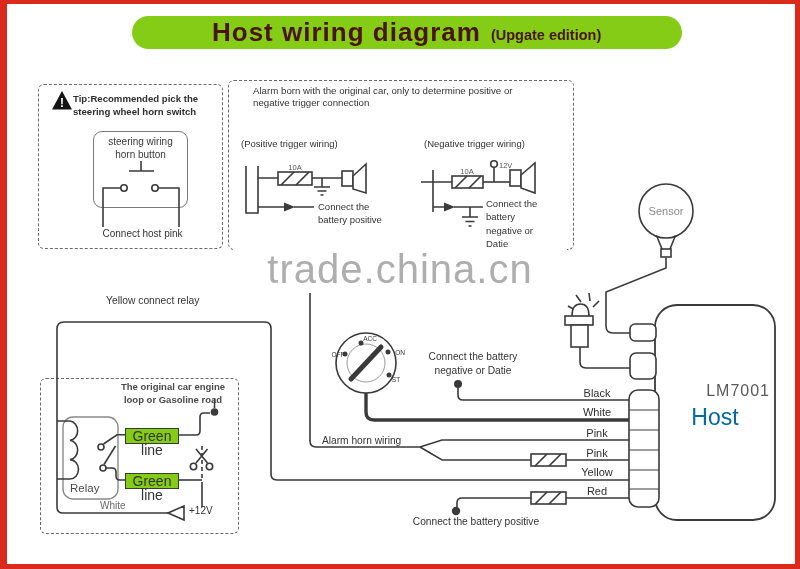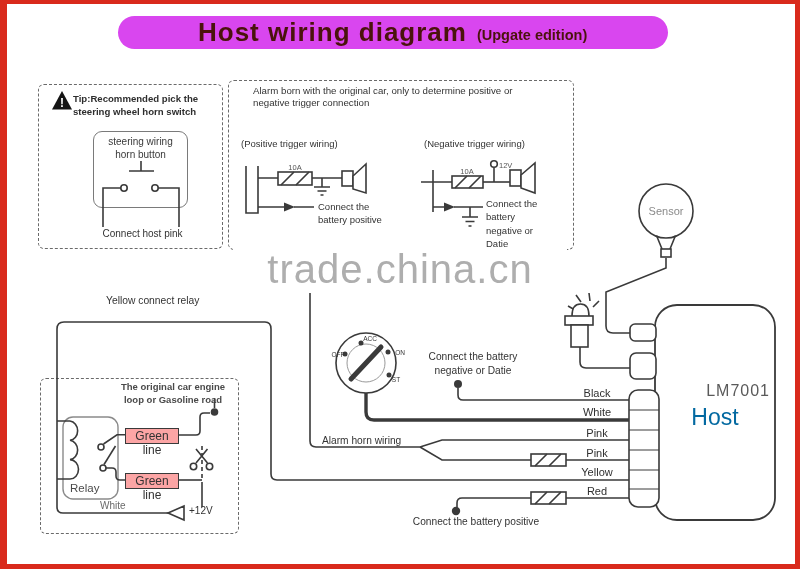--- a/index.html
+++ b/index.html
@@ -1,42 +1,42 @@
 <!DOCTYPE html>
 <html><head>
 <meta charset="utf-8">
 <style>
   html,body{margin:0;padding:0;background:#fff;}
   .stage{position:relative;width:800px;height:569px;background:#fff;overflow:hidden;
          font-family:"Liberation Sans",sans-serif;color:#3f3f3f;}
   .frame{position:absolute;inset:0;border-style:solid;border-color:#d92a1c;
          border-width:4px 5px 5px 7px;pointer-events:none;z-index:40;}
-  .banner{position:absolute;left:118px;top:16px;width:550px;height:33px;border-radius:17px;
-          background:#d946ef;display:flex;align-items:center;z-index:10;}
+  .banner{position:absolute;left:132px;top:16px;width:550px;height:33px;border-radius:17px;
+          background:#84cc16;display:flex;align-items:center;z-index:10;}
   .banner .title{margin-left:80px;font-size:26px;font-weight:bold;color:#4a130c;letter-spacing:1px;}
   .banner .subtitle{margin-left:10px;margin-top:4px;font-size:14.5px;font-weight:bold;color:#4a130c;}
   .dashedbox{position:absolute;border:1.5px dashed #6a6a6a;border-radius:6px;background:#fff;z-index:1;}
   .abs{position:absolute;z-index:12;}
   .svgwrap{position:absolute;left:0;top:0;z-index:5;pointer-events:none;}
   svg{display:block;}
   .ln{white-space:nowrap;}
   .tiptext{font-size:9.6px;font-weight:bold;line-height:13px;color:#2e2e2e;}
   .swbox{position:absolute;left:93px;top:131px;width:95px;height:77px;border:1.4px solid #7a7a7a;
          border-radius:9px;z-index:4;font-size:10px;line-height:12.5px;text-align:center;
          padding-top:4px;color:#3a3a3a;box-sizing:border-box;}
   .note{font-size:9.7px;line-height:12.3px;color:#333;}
   .trigtitle{font-size:9.5px;color:#333;}
   .cap{font-size:9.5px;line-height:13.3px;color:#333;}
   .watermark{position:absolute;left:233px;top:246px;width:334px;height:47px;background:#fff;
              color:#aeaeae;font-size:40px;line-height:46px;text-align:center;letter-spacing:1px;
              z-index:8;}
   .wirelabel{position:absolute;left:567px;width:60px;text-align:center;font-size:11px;
              color:#2f2f2f;z-index:12;}
   .greenbox{position:absolute;left:125px;width:52px;height:14px;border:1.4px solid #3a3a3a;
-            background:#fca5a5;font-size:12px;line-height:14px;text-align:center;z-index:12;color:#333;}
+            background:#84cc16;font-size:14px;line-height:14px;text-align:center;z-index:12;color:#333;}
   .carline{font-size:9.5px;font-weight:bold;line-height:12.5px;color:#4a4a4a;text-align:center;}
 </style>
 </head>
 <body>
 
 <div class="stage">
 
   <div class="frame"></div>
 
   <div class="banner">

